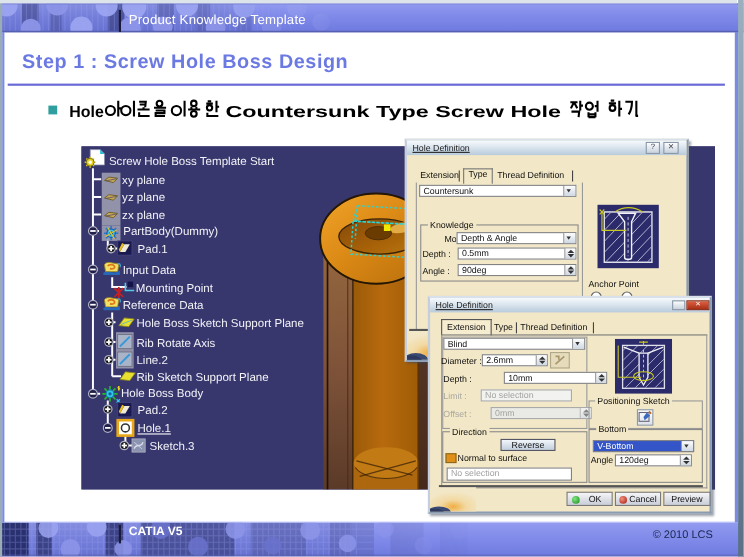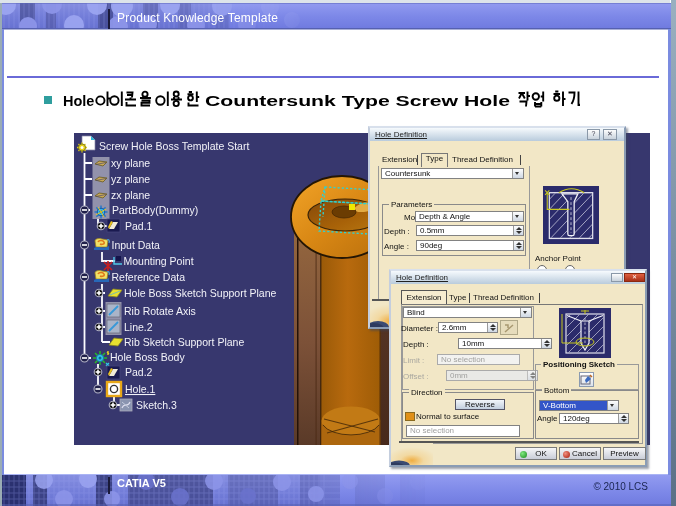--- a/index.html
+++ b/index.html
@@ -133,20 +133,21 @@
           <circle cx="222" cy="6" r="10"></circle>
           <circle cx="247" cy="24" r="9" fill="#8d95e8"></circle>
           <circle cx="270" cy="7" r="9"></circle>
           <circle cx="292" cy="20" r="8"></circle>
       </g>
     </g>
     <rect x="0" y="3" width="676" height="1" fill="#5a64b8" opacity="0.5"></rect>
     <rect x="0" y="28" width="676" height="1.5" fill="#5560b0"></rect>
     <rect x="108" y="9" width="2" height="20" fill="#1a1a3a"></rect>
   </svg>
+  <div class="abs" id="title">Step 1 : Screw Hole Boss Design</div>
   <div class="abs" id="hr"></div>
   <div class="abs" id="bullet"></div>
   <svg class="abs" id="bullettext" style="left:54px;top:88px" width="540" height="24" viewBox="0 0 540 24">
     <g font-family="Liberation Sans" font-weight="bold" font-size="14.5px" fill="#000">
       <text x="9" y="18">Hole</text>
       <text x="151" y="18" textLength="305" lengthAdjust="spacingAndGlyphs">Countersunk Type Screw Hole</text>
       <text x="523" y="18">.</text>
     </g>
     <g stroke="#000" stroke-width="1.9" fill="none">
 
@@ -461,21 +462,21 @@
     <div class="abs" style="left:233px;top:1px;width:14px;height:11px;background:linear-gradient(#fdfdfd,#c8d2dc);border:1px solid #8a98a8;box-sizing:border-box;font-size:7px;color:#445;text-align:center;line-height:8px;">✕</div>
     <div class="tab" style="left:12px;top:27px;">Extension</div>
     <div class="tabsep" style="left:47px;top:27px;"></div>
     <div class="tabbox" style="left:51px;top:25px;width:25px;height:13px;">Type</div>
     <div class="tab" style="left:82px;top:27px;">Thread Definition</div>
     <div class="tabsep" style="left:150px;top:27px;"></div>
     <div class="abs" style="left:8px;top:38px;width:150px;height:134px;border-left:1px solid #999;border-right:1px solid #999;"></div>
     <div class="abs" style="left:2px;top:171px;width:246px;height:2px;background:#555;"></div>
     <div class="combo" style="left:11px;top:40px;width:143px;">Countersunk<span class="cbtn"></span></div>
     <div class="grp" style="left:12px;top:76px;width:142px;height:50px;">
-        <span class="grplbl">Parameters</span>
+        <span class="grplbl">Knowledge</span>
       </div>
     <div class="lbl" style="left:14px;top:85px;margin-left:20px;">Mode:</div>
     <div class="combo" style="left:45px;top:83px;width:109px;">Depth &amp; Angle<span class="cbtn"></span></div>
     <div class="lbl" style="left:14px;top:99px;">Depth :</div>
     <div class="fld" style="left:46px;top:97px;width:108px;">0.5mm<span class="spin"></span></div>
     <div class="lbl" style="left:14px;top:114px;">Angle :</div>
     <div class="fld" style="left:46px;top:112px;width:108px;">90deg<span class="spin"></span></div>
     <svg class="abs" style="left:173px;top:58px;" width="56" height="58" viewBox="0 0 53 52" preserveAspectRatio="none">
       <defs>
           <clipPath id="pv1c">
@@ -555,30 +556,30 @@
       <path d="M22,13 L22,35 L26,42 L30,35 L30,13 Z" fill="#2b2b6b" stroke="#f0f0f8" stroke-width="1.2"></path>
       <path d="M8,7.5 L22,13 M44,7.5 L30,13" stroke="#f0f0f8" stroke-width="1.2"></path>
       <path d="M26,10 L26,38" stroke="#d0d0e0" stroke-width="0.8" stroke-dasharray="2.5,2"></path>
       <g stroke="#c8c820" stroke-width="1" fill="none">
         <path d="M3,6 L3,35 L24,35"></path>
         <path d="M22,3 L30,3 M26,2 L26,6"></path>
         <ellipse cx="26" cy="34" rx="9" ry="4"></ellipse>
       </g>
     </svg>
     <div class="grp" style="left:144px;top:93px;width:102px;height:24px;border-color:#999;"></div>
-    <div class="lbl" style="left:150px;top:89px;background:#f2e7c6;padding:0 2px;font-weight:bold;">Positioning Sketch</div>
+    <div class="lbl" style="left:150px;top:89px;background:#f2e7c6;padding:0 2px;">Positioning Sketch</div>
     <div class="abs" style="left:188px;top:101px;width:15px;height:15px;background:linear-gradient(#fff,#dce2ea);border:1px solid #8a9ab0;box-sizing:border-box;"><svg width="13" height="13">
           <rect x="1" y="2" width="9" height="8" fill="none" stroke="#667" stroke-width="1"></rect>
           <path d="M8,2 L11,5 L6,9 L5,6 Z" fill="#3a6ac0"></path>
           <path d="M10,1 L12,3" stroke="#c06820" stroke-width="1.5"></path>
         </svg></div>
     <div class="grp" style="left:144px;top:119px;width:102px;height:47px;">
         <span class="grplbl">Bottom</span>
       </div>
-    <div class="combo" style="left:148px;top:129px;width:80px;background:#3355c8;color:#fff;">V-Bottom<span class="cbtn"></span></div>
+    <div class="combo" style="left:148px;top:129px;width:92px;background:#3355c8;color:#fff;">V-Bottom<span class="cbtn"></span></div>
     <div class="lbl" style="left:146px;top:143px;">Angle :</div>
     <div class="fld" style="left:168px;top:142px;width:70px;">120deg<span class="spin"></span></div>
     <div class="abs" style="left:8px;top:170px;width:240px;height:1.5px;background:#555;"></div>
     <div class="btn" style="left:124px;top:176px;width:42px;height:13px;background:linear-gradient(#f6f6f8,#c9cdd8);"><span style="position:absolute;left:4px;top:2.5px;width:7px;height:7px;border-radius:50%;background:radial-gradient(circle at 35% 35%,#80e880,#18881a);"></span><span style="margin-left:10px;">OK</span></div>
     <div class="btn" style="left:168px;top:176px;width:42px;height:13px;background:linear-gradient(#f6f6f8,#c9cdd8);"><span style="position:absolute;left:3px;top:2.5px;width:7px;height:7px;border-radius:50%;background:radial-gradient(circle at 35% 35%,#f09080,#a81808);"></span><span style="margin-left:9px;">Cancel</span></div>
     <div class="btn" style="left:212px;top:176px;width:43px;height:13px;background:linear-gradient(#f6f6f8,#c9cdd8);">Preview</div>
     <svg class="abs" style="left:0px;top:172px;" width="42" height="22" viewBox="0 0 42 22">
       <rect width="42" height="22" fill="#f2e7c6"></rect>
       <radialGradient id="sun2" cx="0.5" cy="0.8" r="0.62">
         <stop offset="0" stop-color="#f0ae42"></stop>

